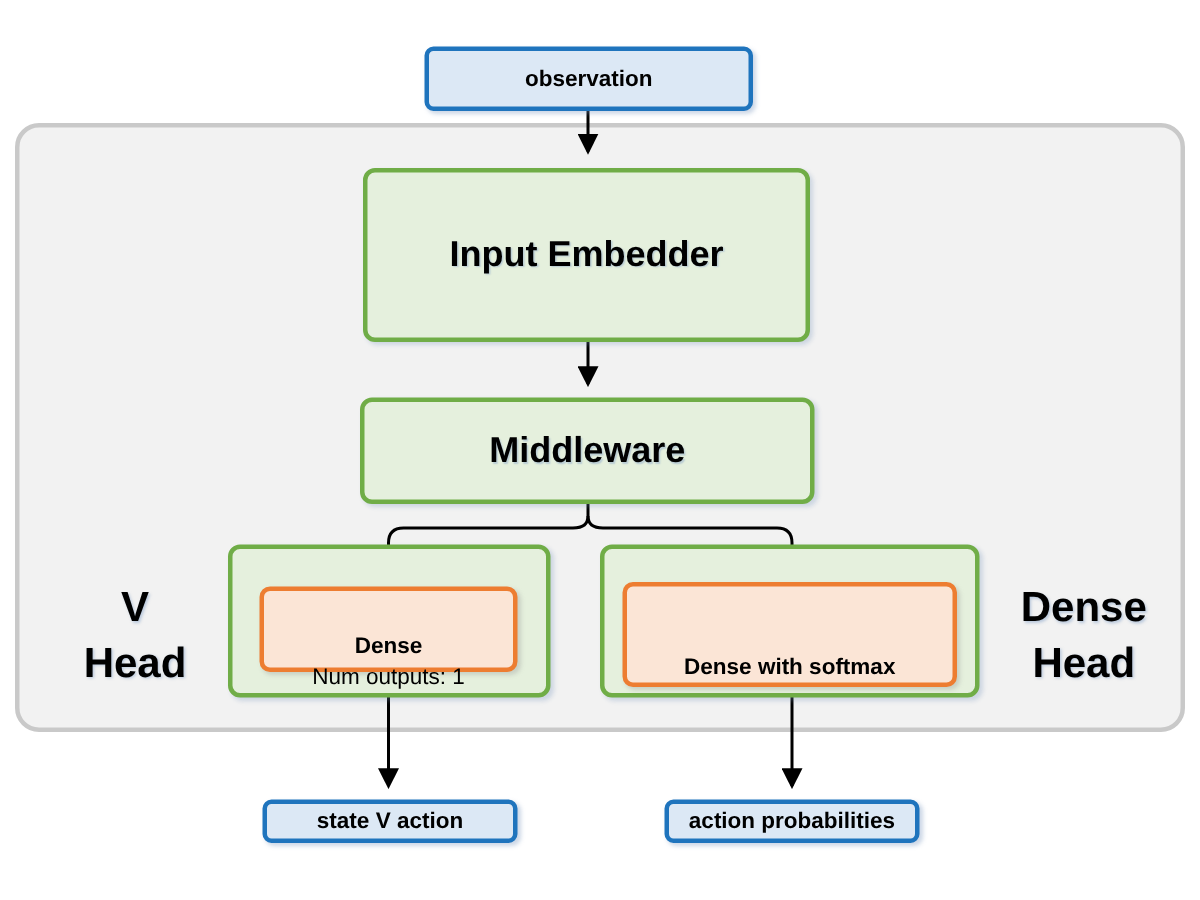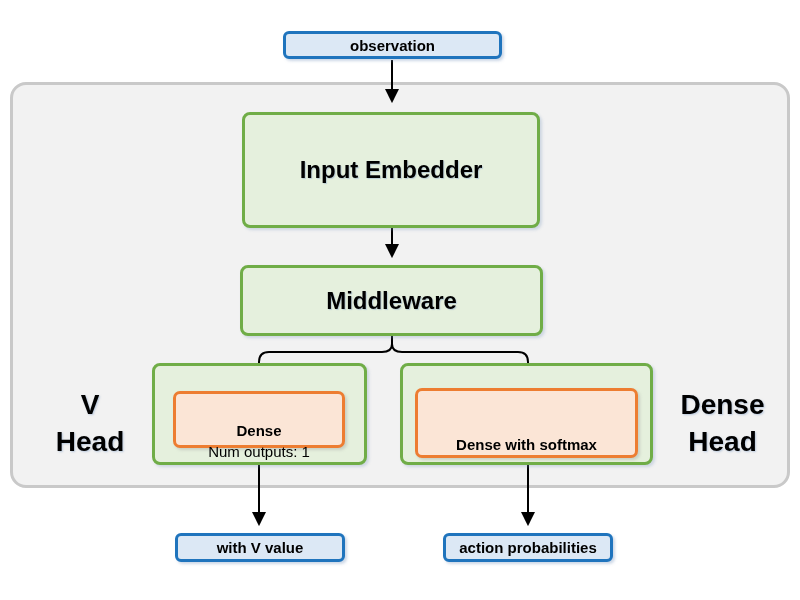--- a/index.html
+++ b/index.html
@@ -76,21 +76,21 @@
     </defs>
     <path d="M392 60 V101" fill="none" stroke="#000" stroke-width="2" marker-end="url(#ah)"></path>
     <path d="M392 228 V256" fill="none" stroke="#000" stroke-width="2" marker-end="url(#ah)"></path>
     <path d="M392 336 V344" fill="none" stroke="#000" stroke-width="2"></path>
     <path d="M392 344 Q392 352 382 352 H269 Q259 352 259 362 V383" fill="none" stroke="#000" stroke-width="2" marker-end="url(#ah)"></path>
     <path d="M392 344 Q392 352 402 352 H518 Q528 352 528 362 V380" fill="none" stroke="#000" stroke-width="2" marker-end="url(#ah)"></path>
     <path d="M259 448 V524" fill="none" stroke="#000" stroke-width="2" marker-end="url(#ah)"></path>
     <path d="M528 448 V524" fill="none" stroke="#000" stroke-width="2" marker-end="url(#ah)"></path>
   </svg>
 
-  <div class="node io" style="left:283px;top:31px;width:219px;height:28px;">
+  <div class="node io" style="left:283px;top:31px;width:219px;height:43px;">
     <span>observation</span>
   </div>
 
   <div class="node stage" style="left:242px;top:112px;width:298px;height:116px;">
     <span>Input Embedder</span>
   </div>
 
   <div class="node stage" style="left:240px;top:265px;width:303px;height:71px;">
     <span>Middleware</span>
   </div>
@@ -112,20 +112,20 @@
   <div class="node dense" style="left:415px;top:388px;width:223px;height:70px;">
     <div class="t">Dense with softmax</div>
   </div>
 
   <div class="sidelabel" style="left:660px;top:386px;width:125px;">
     <div>Dense</div>
     <div>Head</div>
   </div>
 
   <div class="node io" style="left:175px;top:533px;width:170px;height:29px;">
-    <span>with V value</span>
+    <span>state V action</span>
   </div>
 
   <div class="node io" style="left:443px;top:533px;width:170px;height:29px;">
     <span>action probabilities</span>
   </div>
 
 </div>
 
 </body></html>

